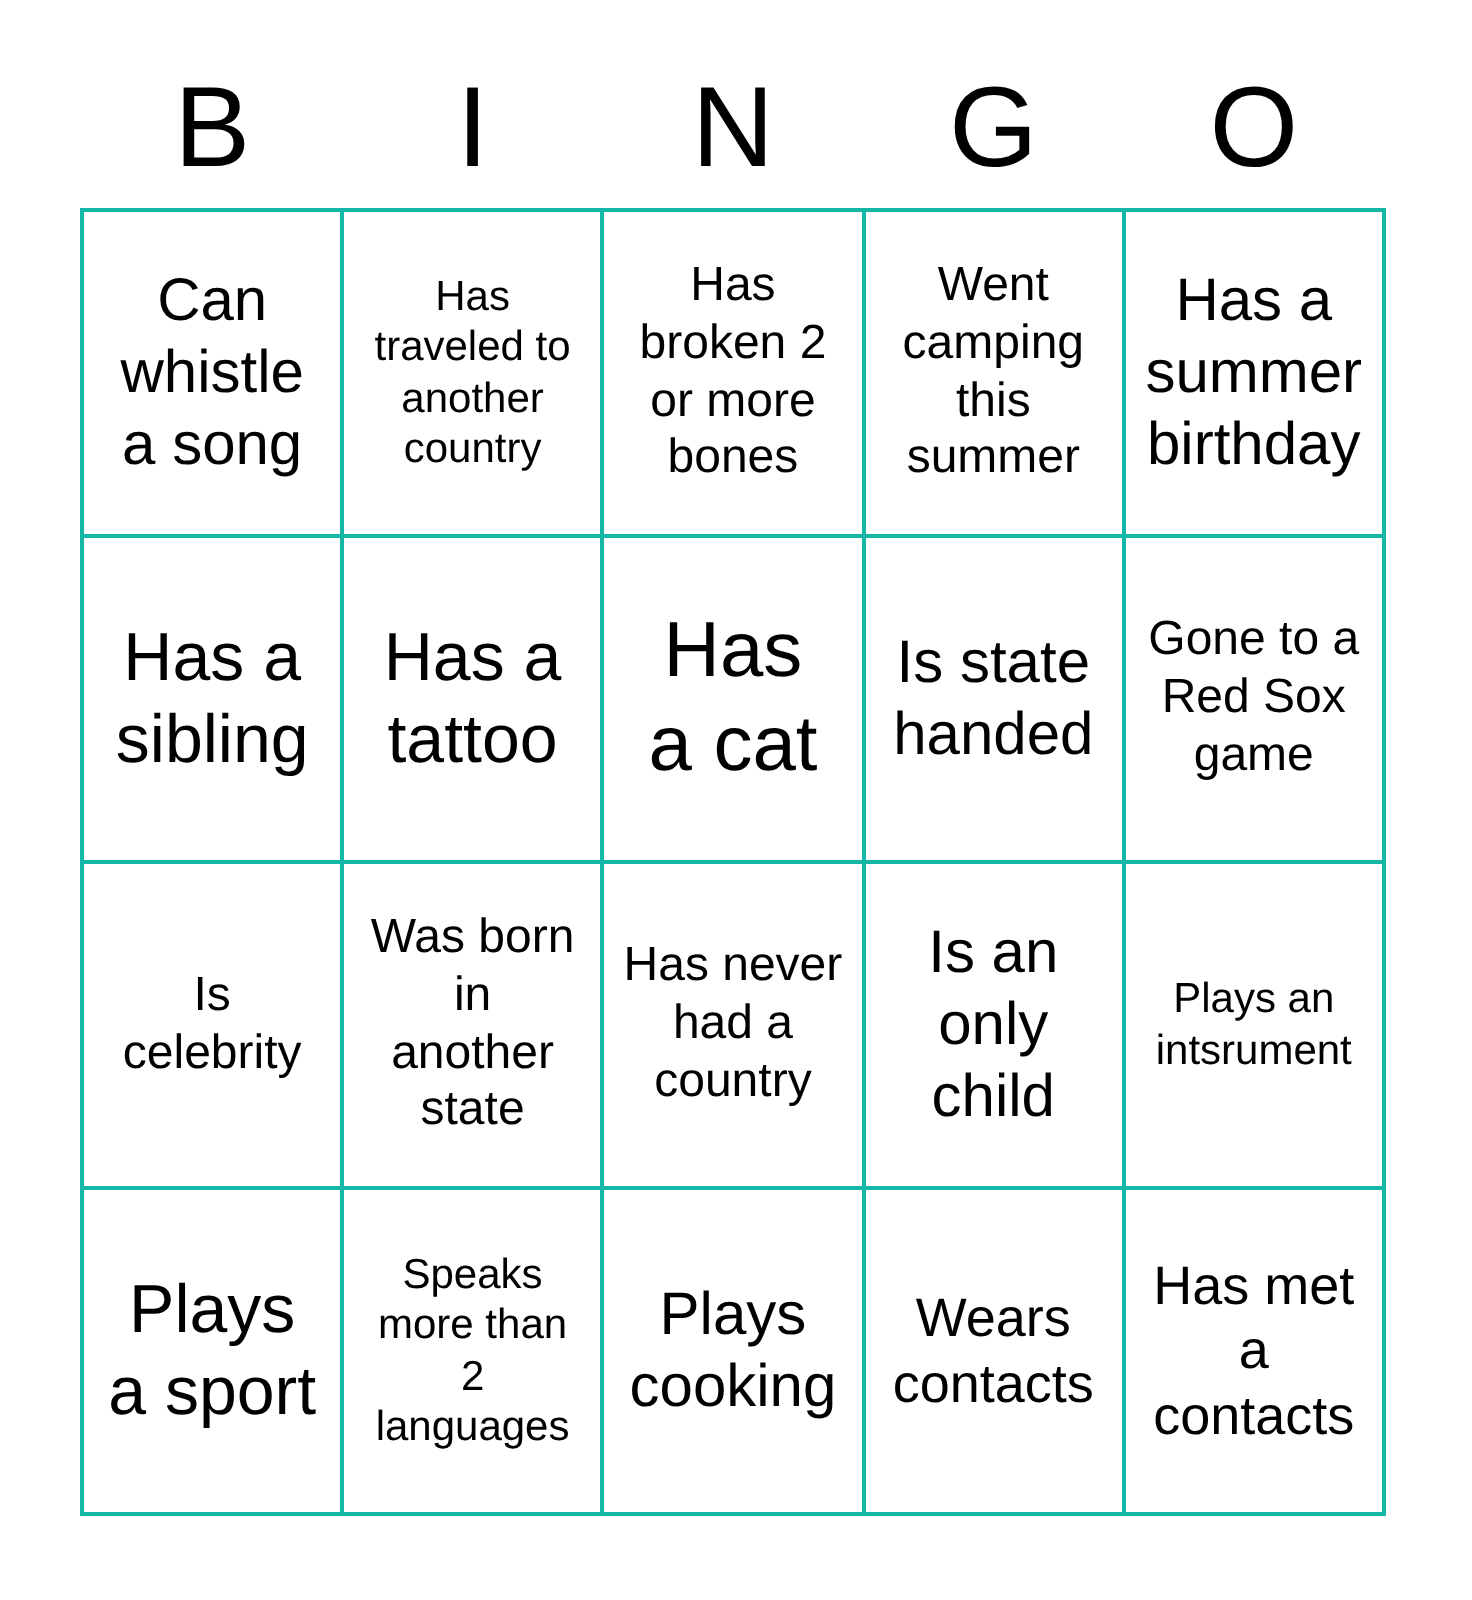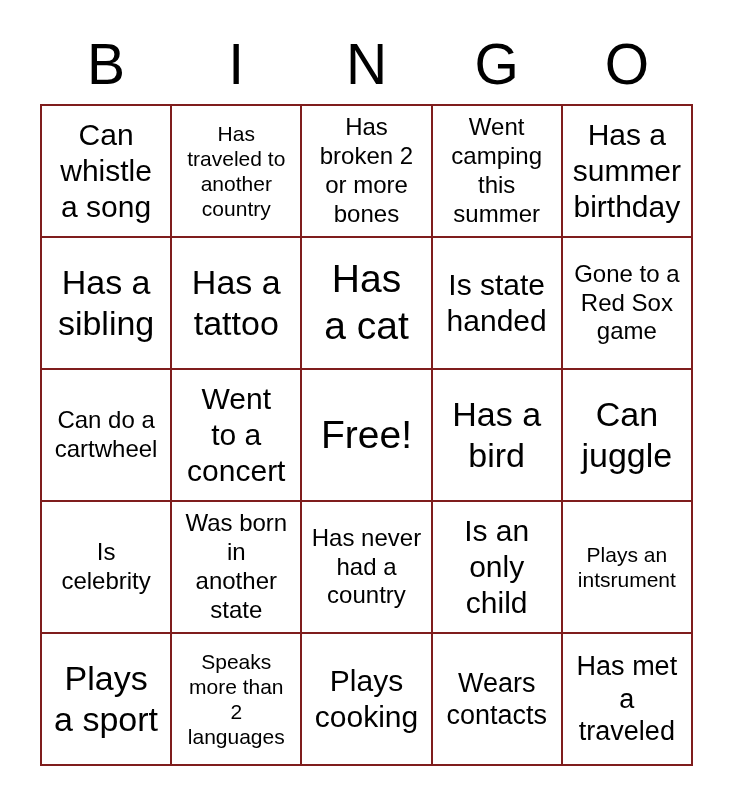--- a/index.html
+++ b/index.html
@@ -36,21 +36,21 @@
   table.card {
     position: absolute;
     left: 40px;
     top: 104px;
     width: 653px;
     height: 654px;
     border-collapse: collapse;
     table-layout: fixed;
   }
   td.cell {
-    border: 2px solid #7f1d1d;
+    border: 2px solid #14b8a6;
     width: 20%;
     height: 130px;
     text-align: center;
     vertical-align: middle;
     padding: 0 2px;
     white-space: pre-line;
     line-height: 1.2;
     overflow: hidden;
   }
   .xs  { font-size: 21px; }
@@ -102,32 +102,20 @@
 tattoo</td>
         <td class="cell xxl">Has
 a cat</td>
         <td class="cell lg">Is state
 handed</td>
         <td class="cell sm">Gone to a
 Red Sox
 game</td>
       </tr>
       <tr>
-        <td class="cell sm">Can do a
-cartwheel</td>
-        <td class="cell lg">Went
-to a
-concert</td>
-        <td class="cell xxl">Free!</td>
-        <td class="cell xl">Has a
-bird</td>
-        <td class="cell xl">Can
-juggle</td>
-      </tr>
-      <tr>
         <td class="cell sm">Is
 celebrity</td>
         <td class="cell sm">Was born
 in
 another
 state</td>
         <td class="cell sm">Has never
 had a
 country</td>
         <td class="cell lg">Is an
@@ -142,18 +130,18 @@
         <td class="cell xs">Speaks
 more than
 2
 languages</td>
         <td class="cell lg">Plays
 cooking</td>
         <td class="cell md">Wears
 contacts</td>
         <td class="cell md">Has met
 a
-traveled</td>
+contacts</td>
       </tr>
     </tbody>
   </table>
 
 </div>
 
 </body></html>

